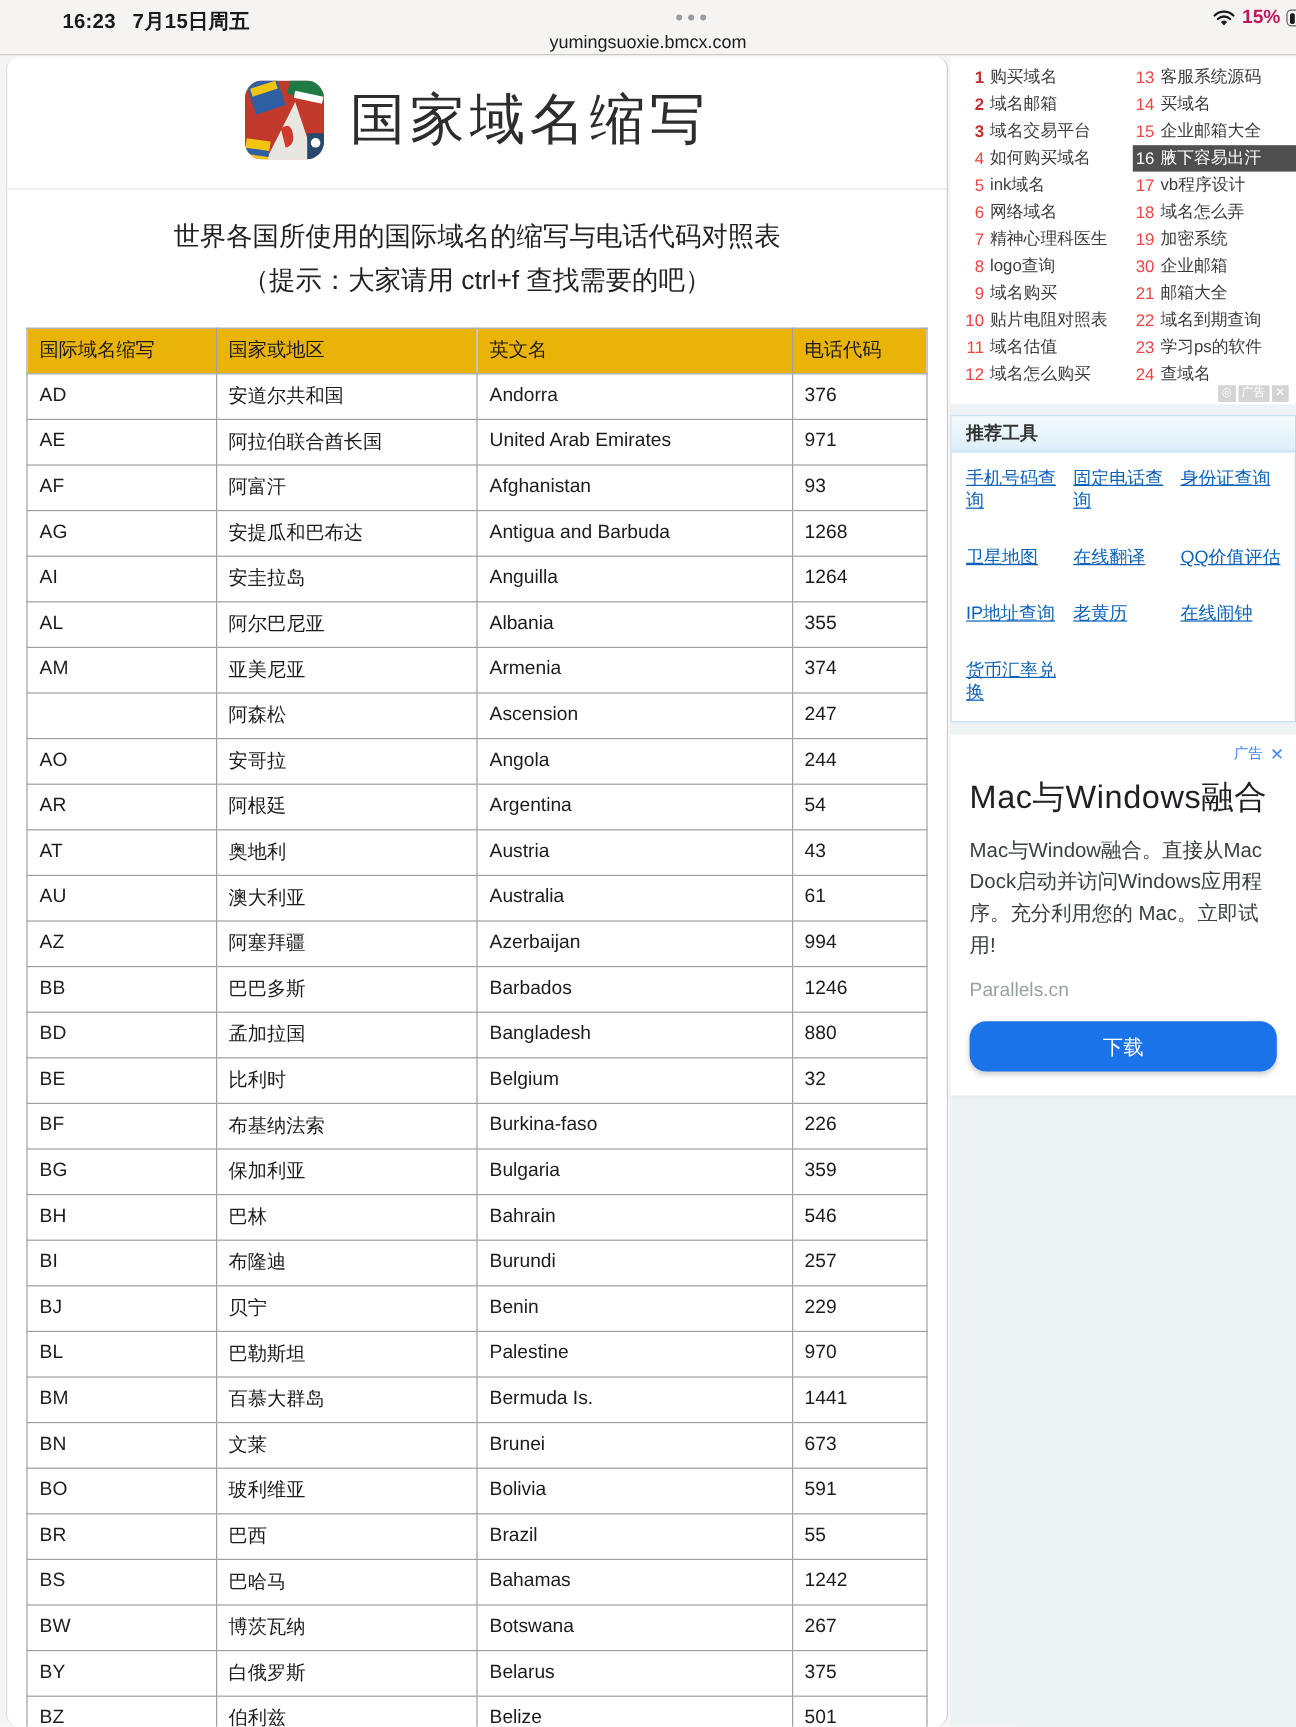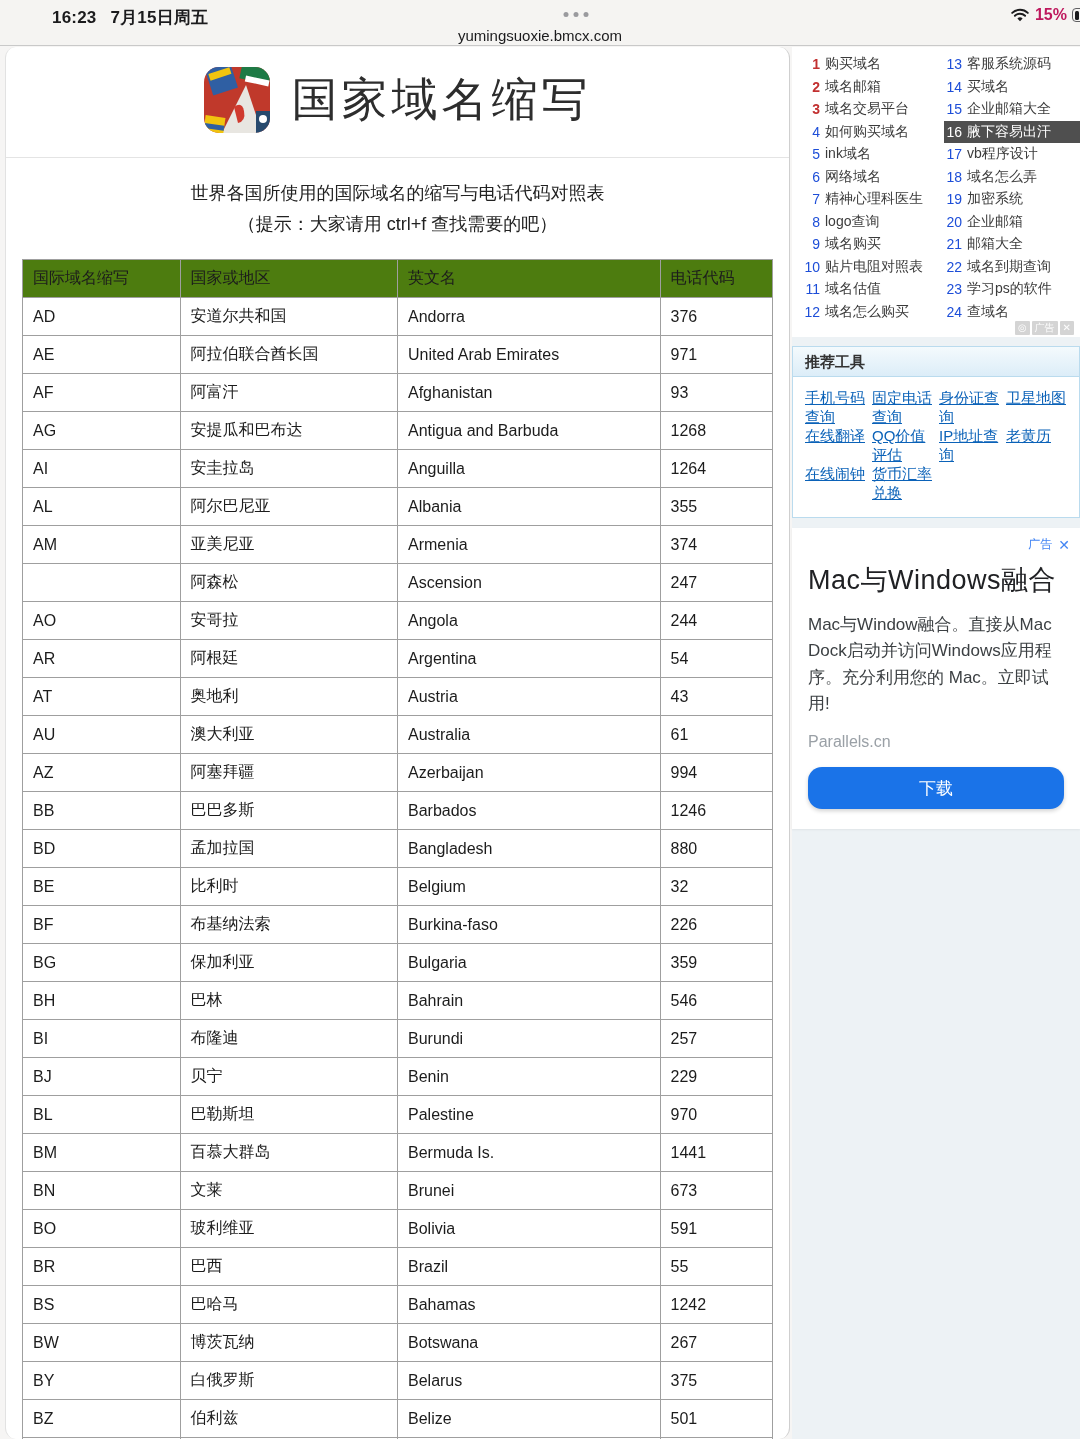--- a/index.html
+++ b/index.html
@@ -25,50 +25,50 @@
   .urlbar { position:absolute; top:27px; left:0; width:100%; text-align:center; font-size:15px; color:#1b1b1d; }
 
   
   #main {
     position:absolute; top:47px; left:5px; width:785px; height:1392px;
     background:#fff; border-left:1px solid #e2e2e2; border-right:1px solid #cfcfcf;border-radius:11px;
   }
   .page-head { display:flex; align-items:center; justify-content:center; gap:22px; padding:20px 0 24px; border-bottom:1px solid #e4e4e4; }
   .app-icon { width:66px; height:66px; border-radius:15px; overflow:hidden; flex:0 0 auto; }
   .page-title { font-size:46px; color:#2d2d2d; letter-spacing:4px; }
-  .subtitle { text-align:center; margin-top:20px; font-size:18px; color:#222; line-height:1.7; }
+  .subtitle { text-align:center; margin-top:20px; font-size:22px; color:#222; line-height:1.7; }
   table.codes { border-collapse:collapse; margin:20px 16px 0; width:calc(100% - 32px); table-layout:fixed; }
   table.codes th, table.codes td {
     border:1px solid #9f9f9f; font-weight:normal; text-align:left;
     font-size:16px; color:#1c1c1c; padding:0 10px; height:38px; overflow:hidden; white-space:nowrap;
   }
-  table.codes th { background:#4d7c0f; }
+  table.codes th { background:#eab308; }
   col.c1{width:21%} col.c2{width:29%} col.c3{width:35%} col.c4{width:15%}
 
   
   #sidebar { position:absolute; top:47px; left:792px; width:288px; height:1392px; background:#edf2f5; }
   .links-card { position:relative; background:#fff; padding:6px 0 14px 10px; }
   .links-grid { display:grid; grid-template-columns:138px 1fr; column-gap:4px; row-gap:0; }
   .link-col { display:flex; flex-direction:column; }
   .ad-link { display:flex; align-items:center; height:22.5px; font-size:14px; color:#3c3c3c; cursor:pointer; }
-  .ad-link .num { width:18px; text-align:right; margin-right:5px; color:#1d4ed8; flex:0 0 auto; }
+  .ad-link .num { width:18px; text-align:right; margin-right:5px; color:#ef4444; flex:0 0 auto; }
   .ad-link .num.hot { color:#c23030; font-weight:bold; }
   .ad-link.hl { background:#4f4f4f; }
   .ad-link.hl .num, .ad-link.hl .lbl { color:#fff; }
   .mini-badge { position:absolute; right:6px; bottom:2px; display:flex; gap:2px; }
   .mini-badge span {
     background:rgba(160,160,160,.45); color:#fdfdfd; font-size:10px; line-height:14px;
     padding:0 3px; border-radius:1px;
   }
   .tools-card { margin-top:9px; background:#fff; border:1px solid #badbee; }
   .tools-head {
     height:30px; line-height:30px; padding-left:12px; font-size:15px; font-weight:bold; color:#333;
     background:linear-gradient(#f4fafd,#dcedf8); border-bottom:1px solid #badbee;
   }
-  .tools-grid { display:grid; grid-template-columns:1fr 1fr 1fr 1fr; padding:12px 6px 14px 12px; row-gap:0; }
+  .tools-grid { display:grid; grid-template-columns:1fr 1fr 1fr; padding:12px 6px 14px 12px; row-gap:28px; }
   .tool-link { font-size:15px; color:#0b62b8; text-decoration:underline; cursor:pointer; }
 
   .promo-card { margin-top:10px; background:#fff; padding:12px 16px 20px; position:relative; box-shadow:0 1px 2px rgba(0,0,0,.06); }
   .promo-badge { position:absolute; top:8px; right:10px; display:flex; align-items:center; gap:6px; color:#4285f4; font-size:12px; }
   .promo-badge .x { font-size:14px; cursor:pointer; }
   .promo-title { font-size:27px; color:#202124; margin-top:22px; letter-spacing:.5px; }
   .promo-body { margin-top:14px; font-size:17px; line-height:1.55; color:#3c4043; }
   .promo-src { margin-top:16px; font-size:16px; color:#9aa0a6; }
   .promo-btn {
     margin-top:16px; width:100%; height:42px; background:#1a73e8; border:none; border-radius:14px;
@@ -411,21 +411,21 @@
             </div>
             <div class="ad-link">
               <span class="num">18</span>
               <span class="lbl">域名怎么弄</span>
             </div>
             <div class="ad-link">
               <span class="num">19</span>
               <span class="lbl">加密系统</span>
             </div>
             <div class="ad-link">
-              <span class="num">20</span>
+              <span class="num">30</span>
               <span class="lbl">企业邮箱</span>
             </div>
             <div class="ad-link">
               <span class="num">21</span>
               <span class="lbl">邮箱大全</span>
             </div>
             <div class="ad-link">
               <span class="num">22</span>
               <span class="lbl">域名到期查询</span>
             </div>

